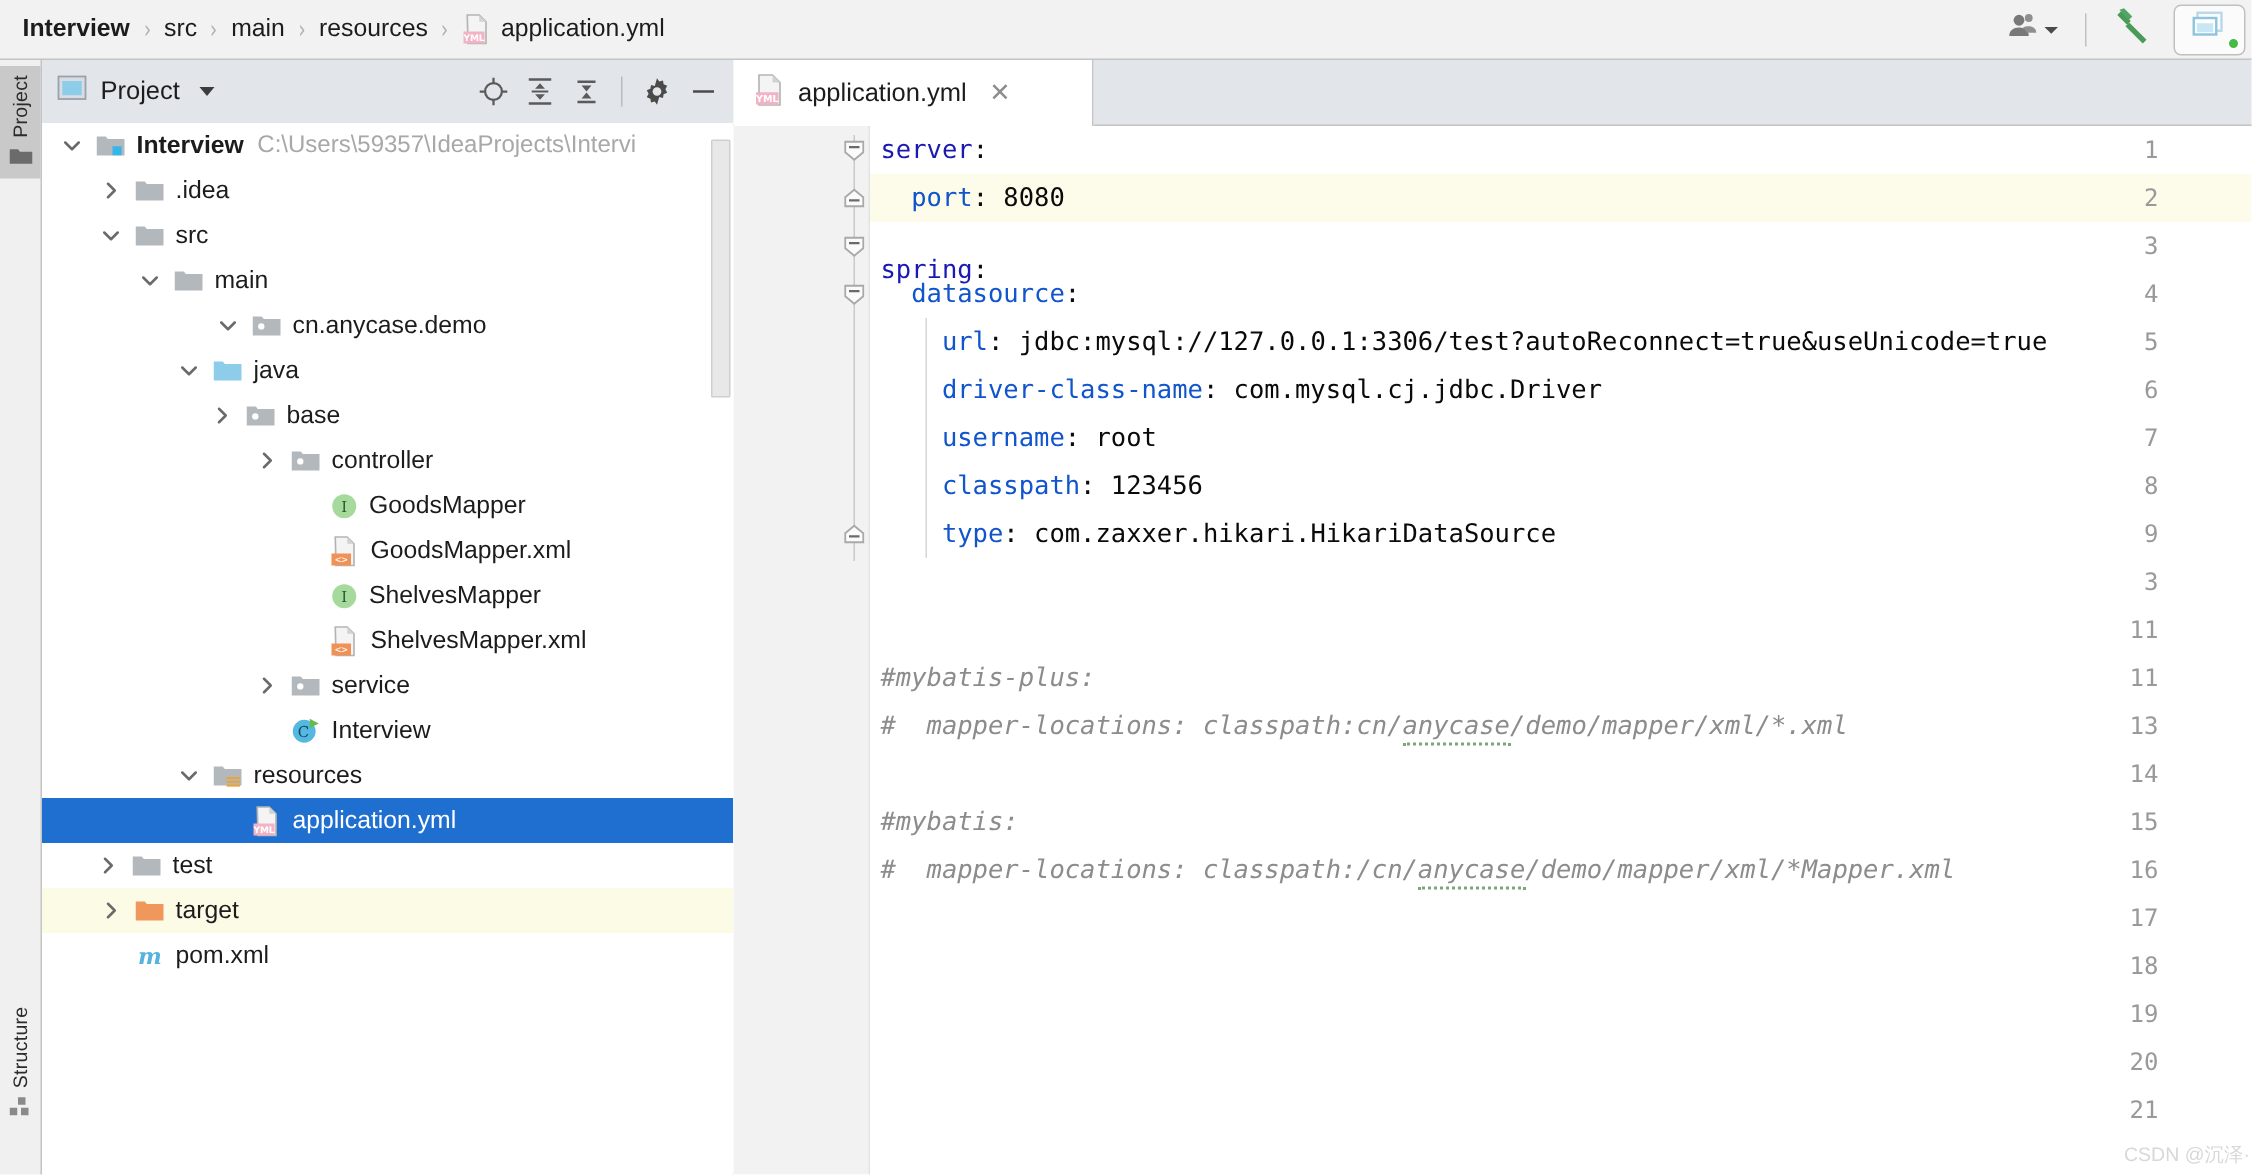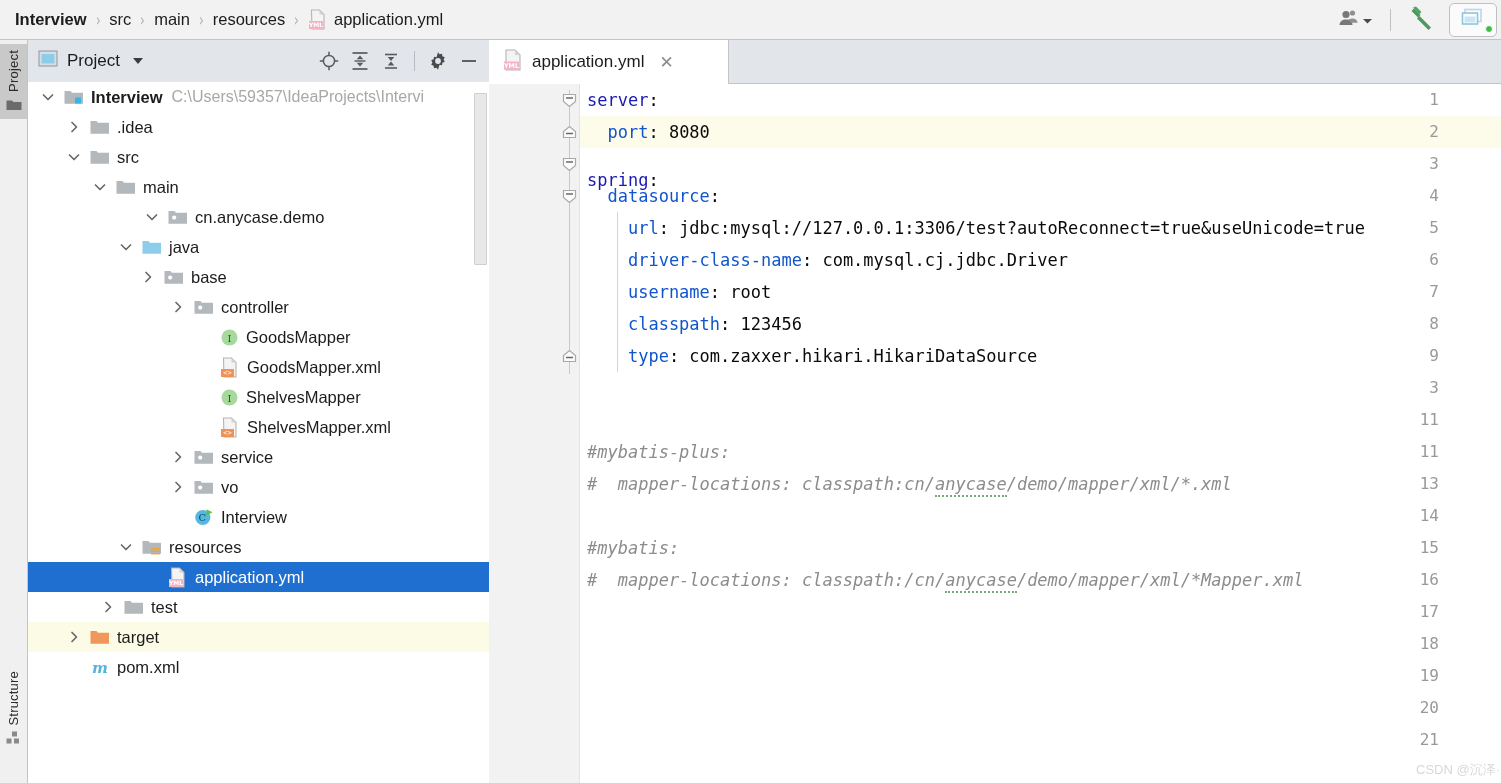--- a/index.html
+++ b/index.html
@@ -488,34 +488,20 @@
         </span>
         <span class="tw" style="margin-left: 8px;">
           <svg width="20" height="17" viewBox="0 0 20 17">
             <path d="M0.5 2h6l1.4 1.7H19v11H0.5z" fill="#b3b8bd"></path>
             <circle cx="6.2" cy="8.6" r="2.1" fill="#ffffff"></circle>
           </svg>
         </span>
         <span class="tlabel">service</span>
       </div>
       <div class="trow" style="padding-left: 142px;">
-        <span class="arrow">
-          <svg width="16" height="16" viewBox="0 0 16 16">
-            <path d="M6 3.5 L10.5 8 L6 12.5" fill="none" stroke="#6a6a6a" stroke-width="1.7" stroke-linecap="round" stroke-linejoin="round"></path>
-          </svg>
-        </span>
-        <span class="tw" style="margin-left: 8px;">
-          <svg width="20" height="17" viewBox="0 0 20 17">
-            <path d="M0.5 2h6l1.4 1.7H19v11H0.5z" fill="#b3b8bd"></path>
-            <circle cx="6.2" cy="8.6" r="2.1" fill="#ffffff"></circle>
-          </svg>
-        </span>
-        <span class="tlabel">vo</span>
-      </div>
-      <div class="trow" style="padding-left: 142px;">
         <span class="arrow"></span>
         <span class="tw" style="margin-left: 8px;">
           <svg width="20" height="19" viewBox="0 0 20 19">
             <circle cx="8.8" cy="9.5" r="7.6" fill="#54b8e0"></circle>
             <text x="8.4" y="13.4" font-family="DejaVu Serif, serif" font-size="10" fill="#134a63" text-anchor="middle">C</text>
             <path d="M12.5 1.2 L18.5 4.3 L12.5 7.4 Z" fill="#62bc4e"></path>
           </svg>
         </span>
         <span class="tlabel">Interview</span>
       </div>
@@ -540,21 +526,21 @@
         <span class="tw" style="margin-left: 8px;">
           <svg width="20" height="21" viewBox="0 0 20 21">
             <path d="M3.5 1h8l4.5 4.5V20h-12z" fill="#f4f4f4" stroke="#b4b4b4" stroke-width="1.1"></path>
             <path d="M11.5 1v4.5h4.5z" fill="#d2d2d2"></path>
             <rect x="1" y="12" width="14" height="8" fill="#f2b4c4"></rect>
             <text x="8" y="18.4" font-family="DejaVu Sans, sans-serif" font-size="6" font-weight="bold" fill="#ffffff" text-anchor="middle">YML</text>
           </svg>
         </span>
         <span class="tlabel">application.yml</span>
       </div>
-      <div class="trow" style="padding-left: 36px; margin-left: 36px;">
+      <div class="trow" style="padding-left: 36px;">
         <span class="arrow">
           <svg width="16" height="16" viewBox="0 0 16 16">
             <path d="M6 3.5 L10.5 8 L6 12.5" fill="none" stroke="#6a6a6a" stroke-width="1.7" stroke-linecap="round" stroke-linejoin="round"></path>
           </svg>
         </span>
         <span class="tw" style="margin-left: 8px;">
           <svg width="20" height="17" viewBox="0 0 20 17">
             <path d="M0.5 2h6l1.4 1.7H19v11H0.5z" fill="#b3b8bd"></path>
           </svg>
         </span>

